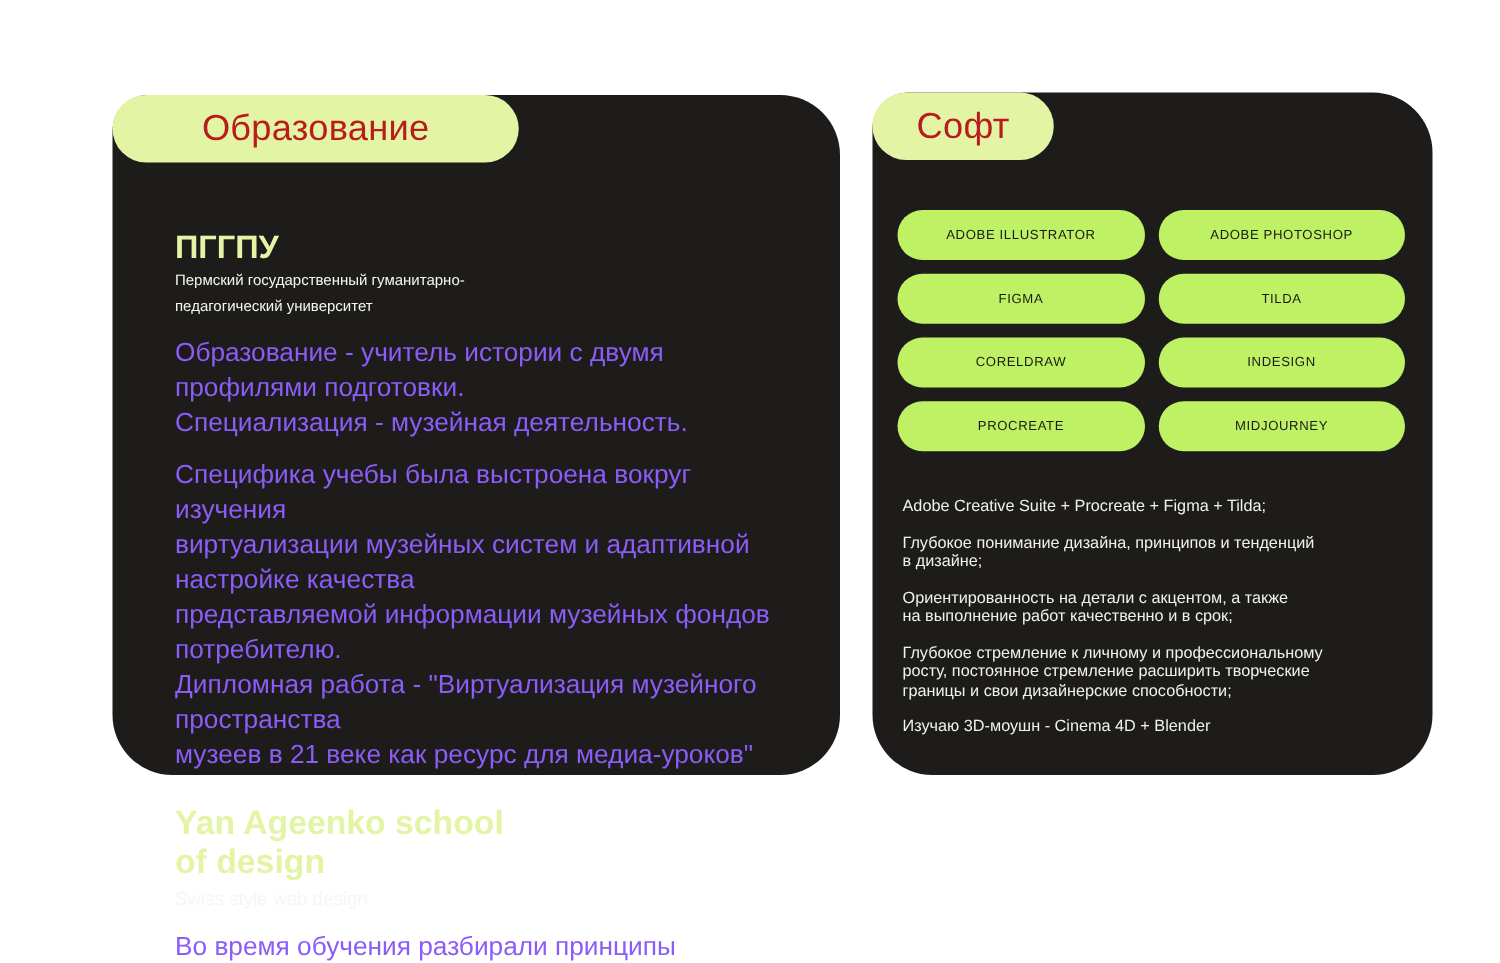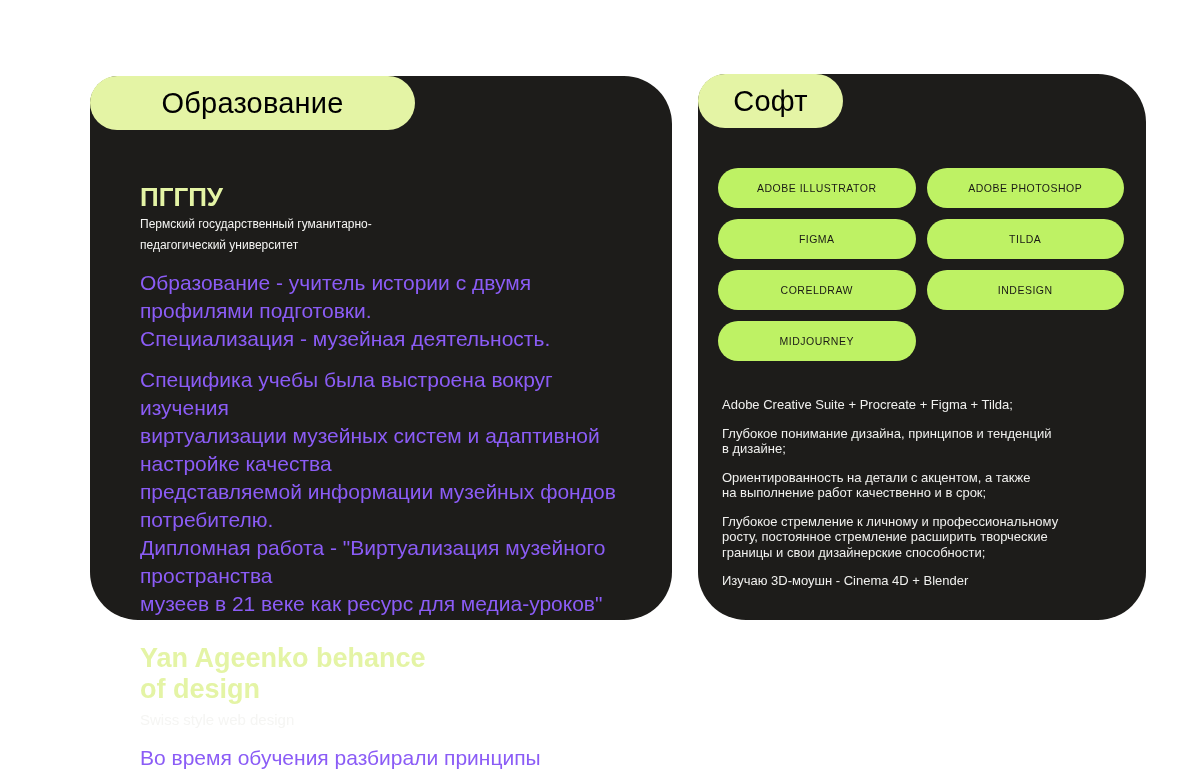--- a/index.html
+++ b/index.html
@@ -25,21 +25,21 @@
     position: absolute;
     top: 0; left: 0;
     height: 54px;
     background: #e4f4a5;
     border-radius: 28px;
     display: flex;
     align-items: center;
     justify-content: center;
     font-size: 29px;
     font-weight: 400;
-    color: #000000;
+    color: #b91c1c;
     letter-spacing: 0.2px;
   }
   .card-left  .card-pill { width: 325px; }
   .card-right .card-pill { width: 145px; }
 
   
   .edu-body { padding: 108px 28px 0 50px; }
   .green-title {
     color: #e4f4a5;
     font-weight: 700;
@@ -103,41 +103,42 @@
       <h3 class="green-title title-pggpu">ПГГПУ</h3>
       <p class="edu-subtitle">Пермский государственный гуманитарно-
 педагогический университет</p>
       <p class="edu-par">Образование - учитель истории с двумя профилями подготовки.
 Специализация - музейная деятельность.</p>
       <p class="edu-par">Специфика учебы была выстроена вокруг изучения
 виртуализации музейных систем и адаптивной настройке качества
 представляемой информации музейных фондов потребителю.
 Дипломная работа - "Виртуализация музейного пространства
 музеев в 21 веке как ресурс для медиа-уроков"</p>
-      <h3 class="green-title title-school">Yan Ageenko behance
+      <h3 class="green-title title-school">Yan Ageenko school
 of design</h3>
       <p class="edu-subtitle swiss">Swiss style web design</p>
       <p class="edu-par">Во время обучения разбирали принципы адаптивной верстки,
 работу через компоненты и автолайаут, по окончании обучения
 сделали небольшой сайт с публикацией кейса на behance.</p>
     </div>
   </section>
 
   <section class="card card-right">
     <div class="card-pill">
       <span>Софт</span>
     </div>
     <div class="soft-body">
       <div class="tags-grid">
         <div class="tag">ADOBE ILLUSTRATOR</div>
         <div class="tag">ADOBE PHOTOSHOP</div>
         <div class="tag">FIGMA</div>
         <div class="tag">TILDA</div>
         <div class="tag">CORELDRAW</div>
         <div class="tag">INDESIGN</div>
+        <div class="tag">PROCREATE</div>
         <div class="tag">MIDJOURNEY</div>
       </div>
       <div class="soft-text">
         <p>Adobe Creative Suite + Procreate + Figma + Tilda;</p>
         <p>Глубокое понимание дизайна, принципов и тенденций
 в дизайне;</p>
         <p>Ориентированность на детали с акцентом, а также
 на выполнение работ качественно и в срок;</p>
         <p>Глубокое стремление к личному и профессиональному
 росту, постоянное стремление расширить творческие

